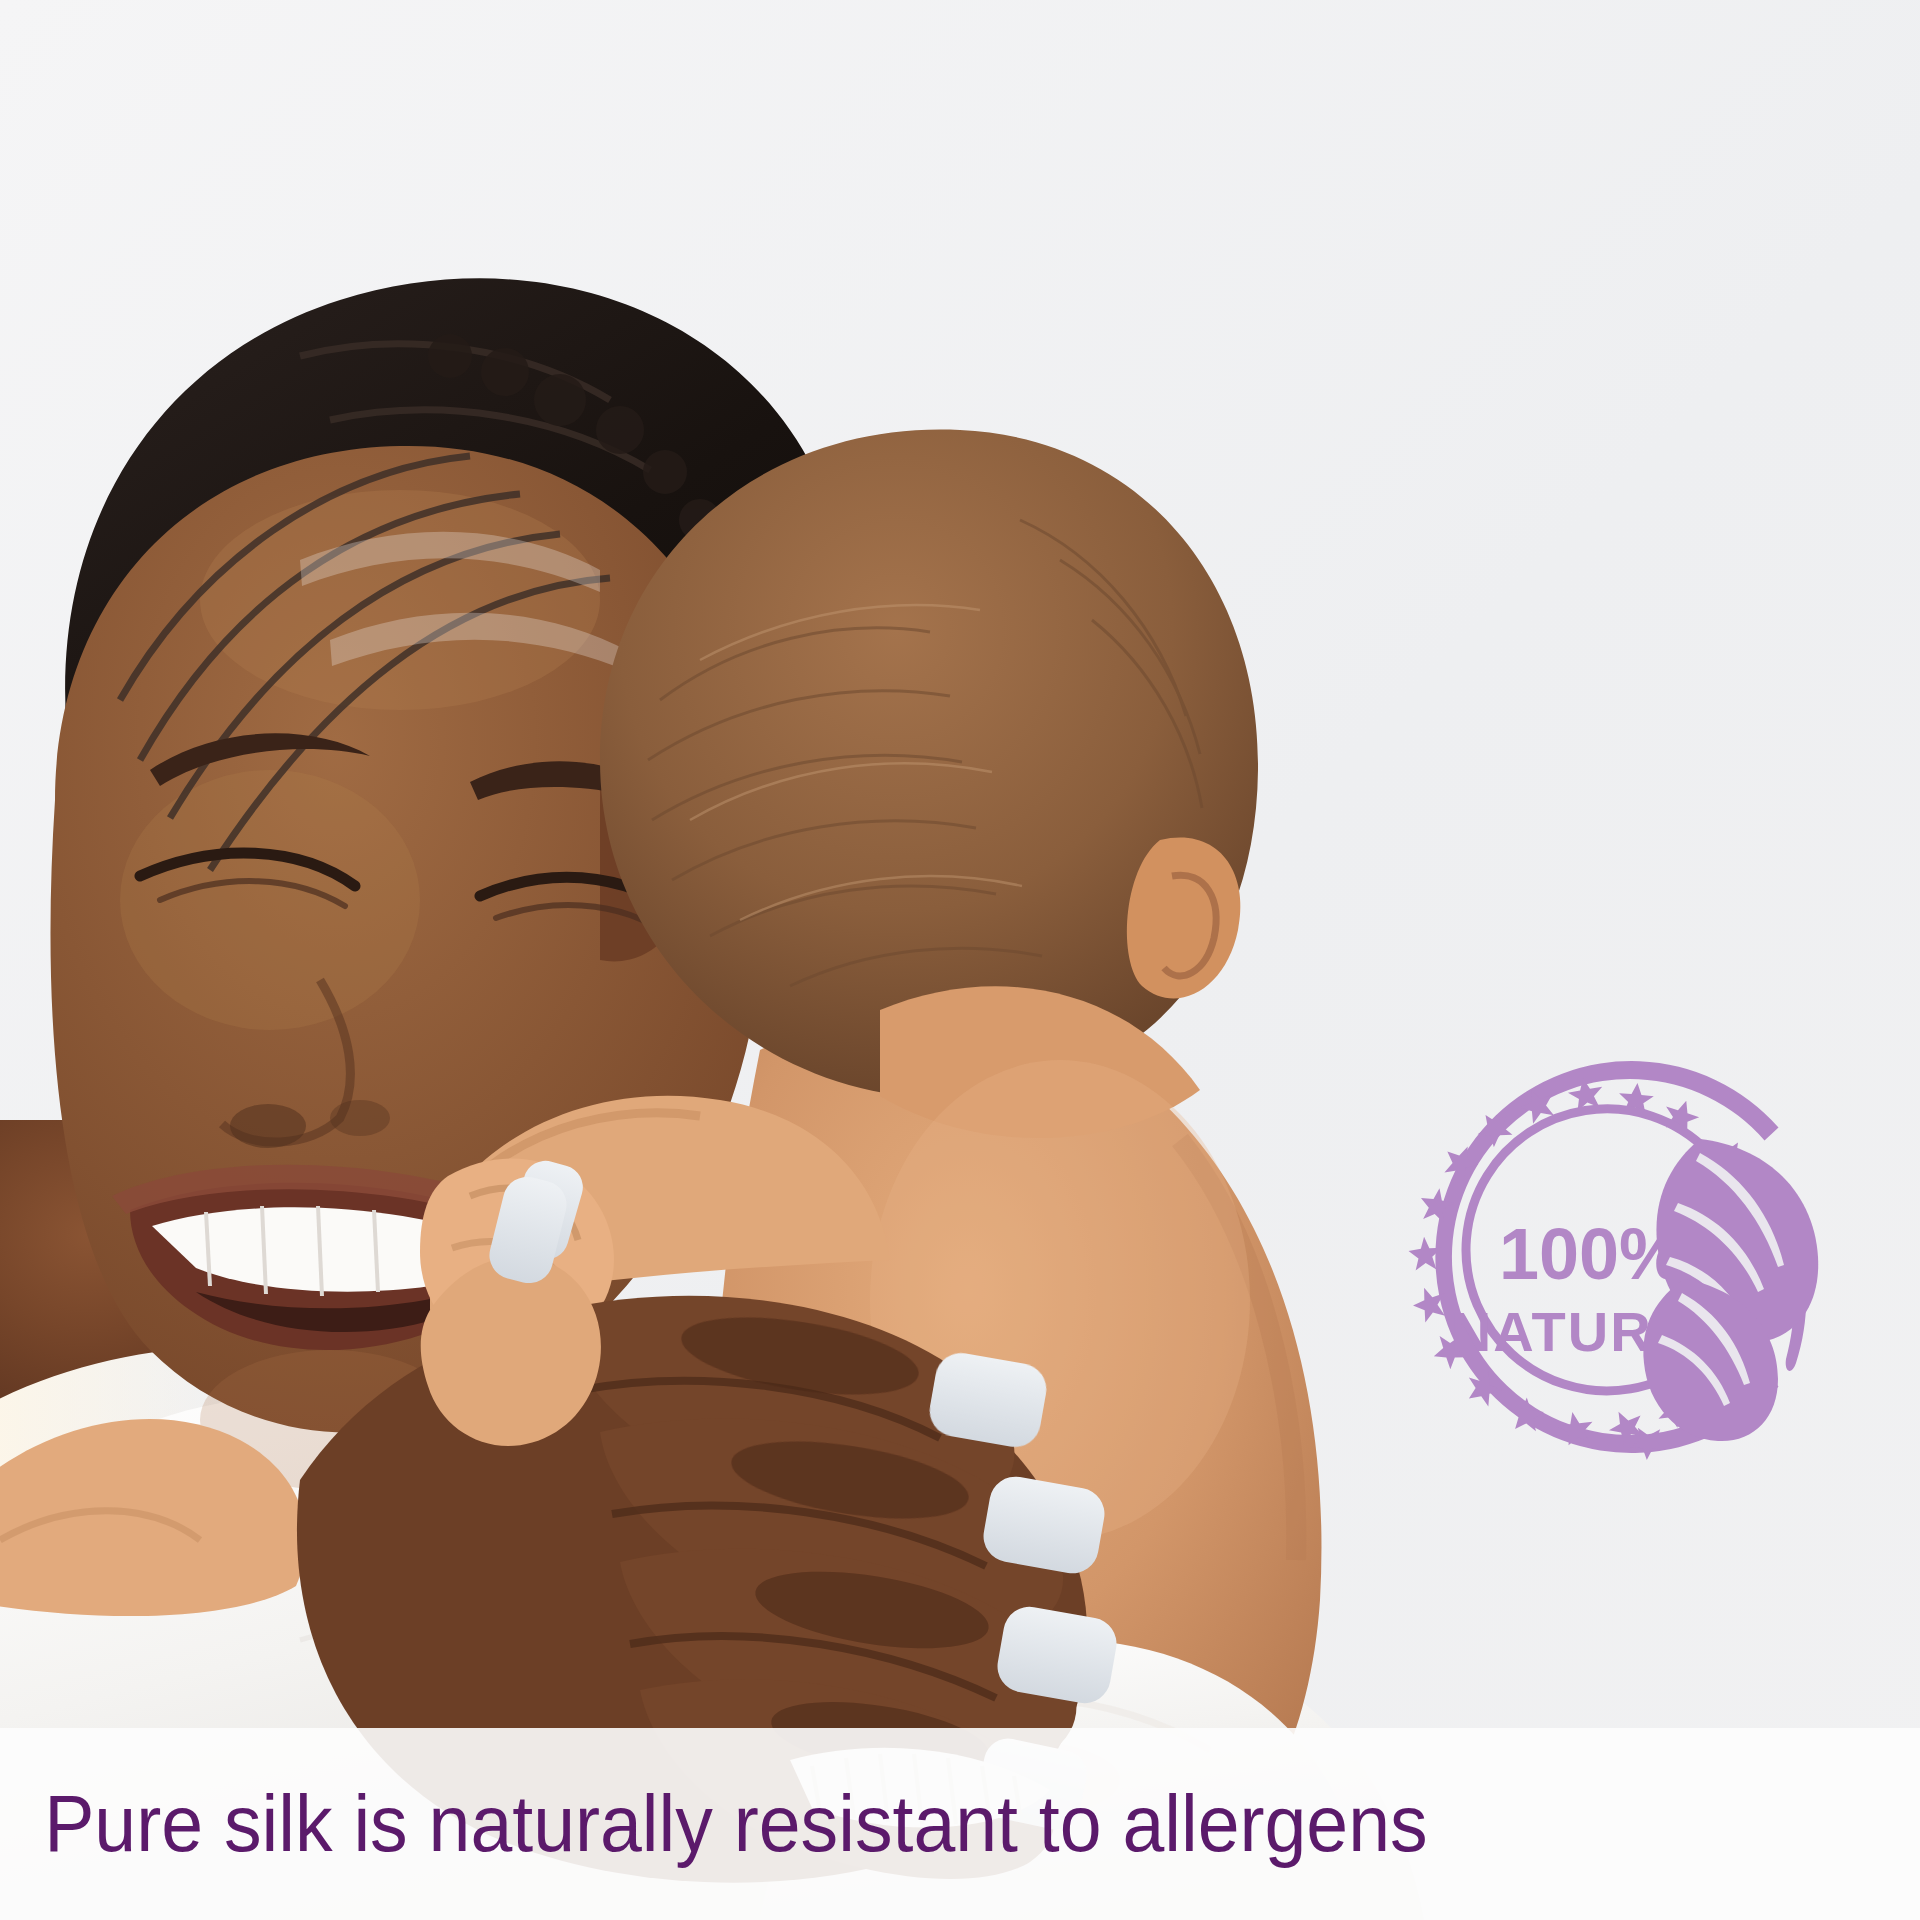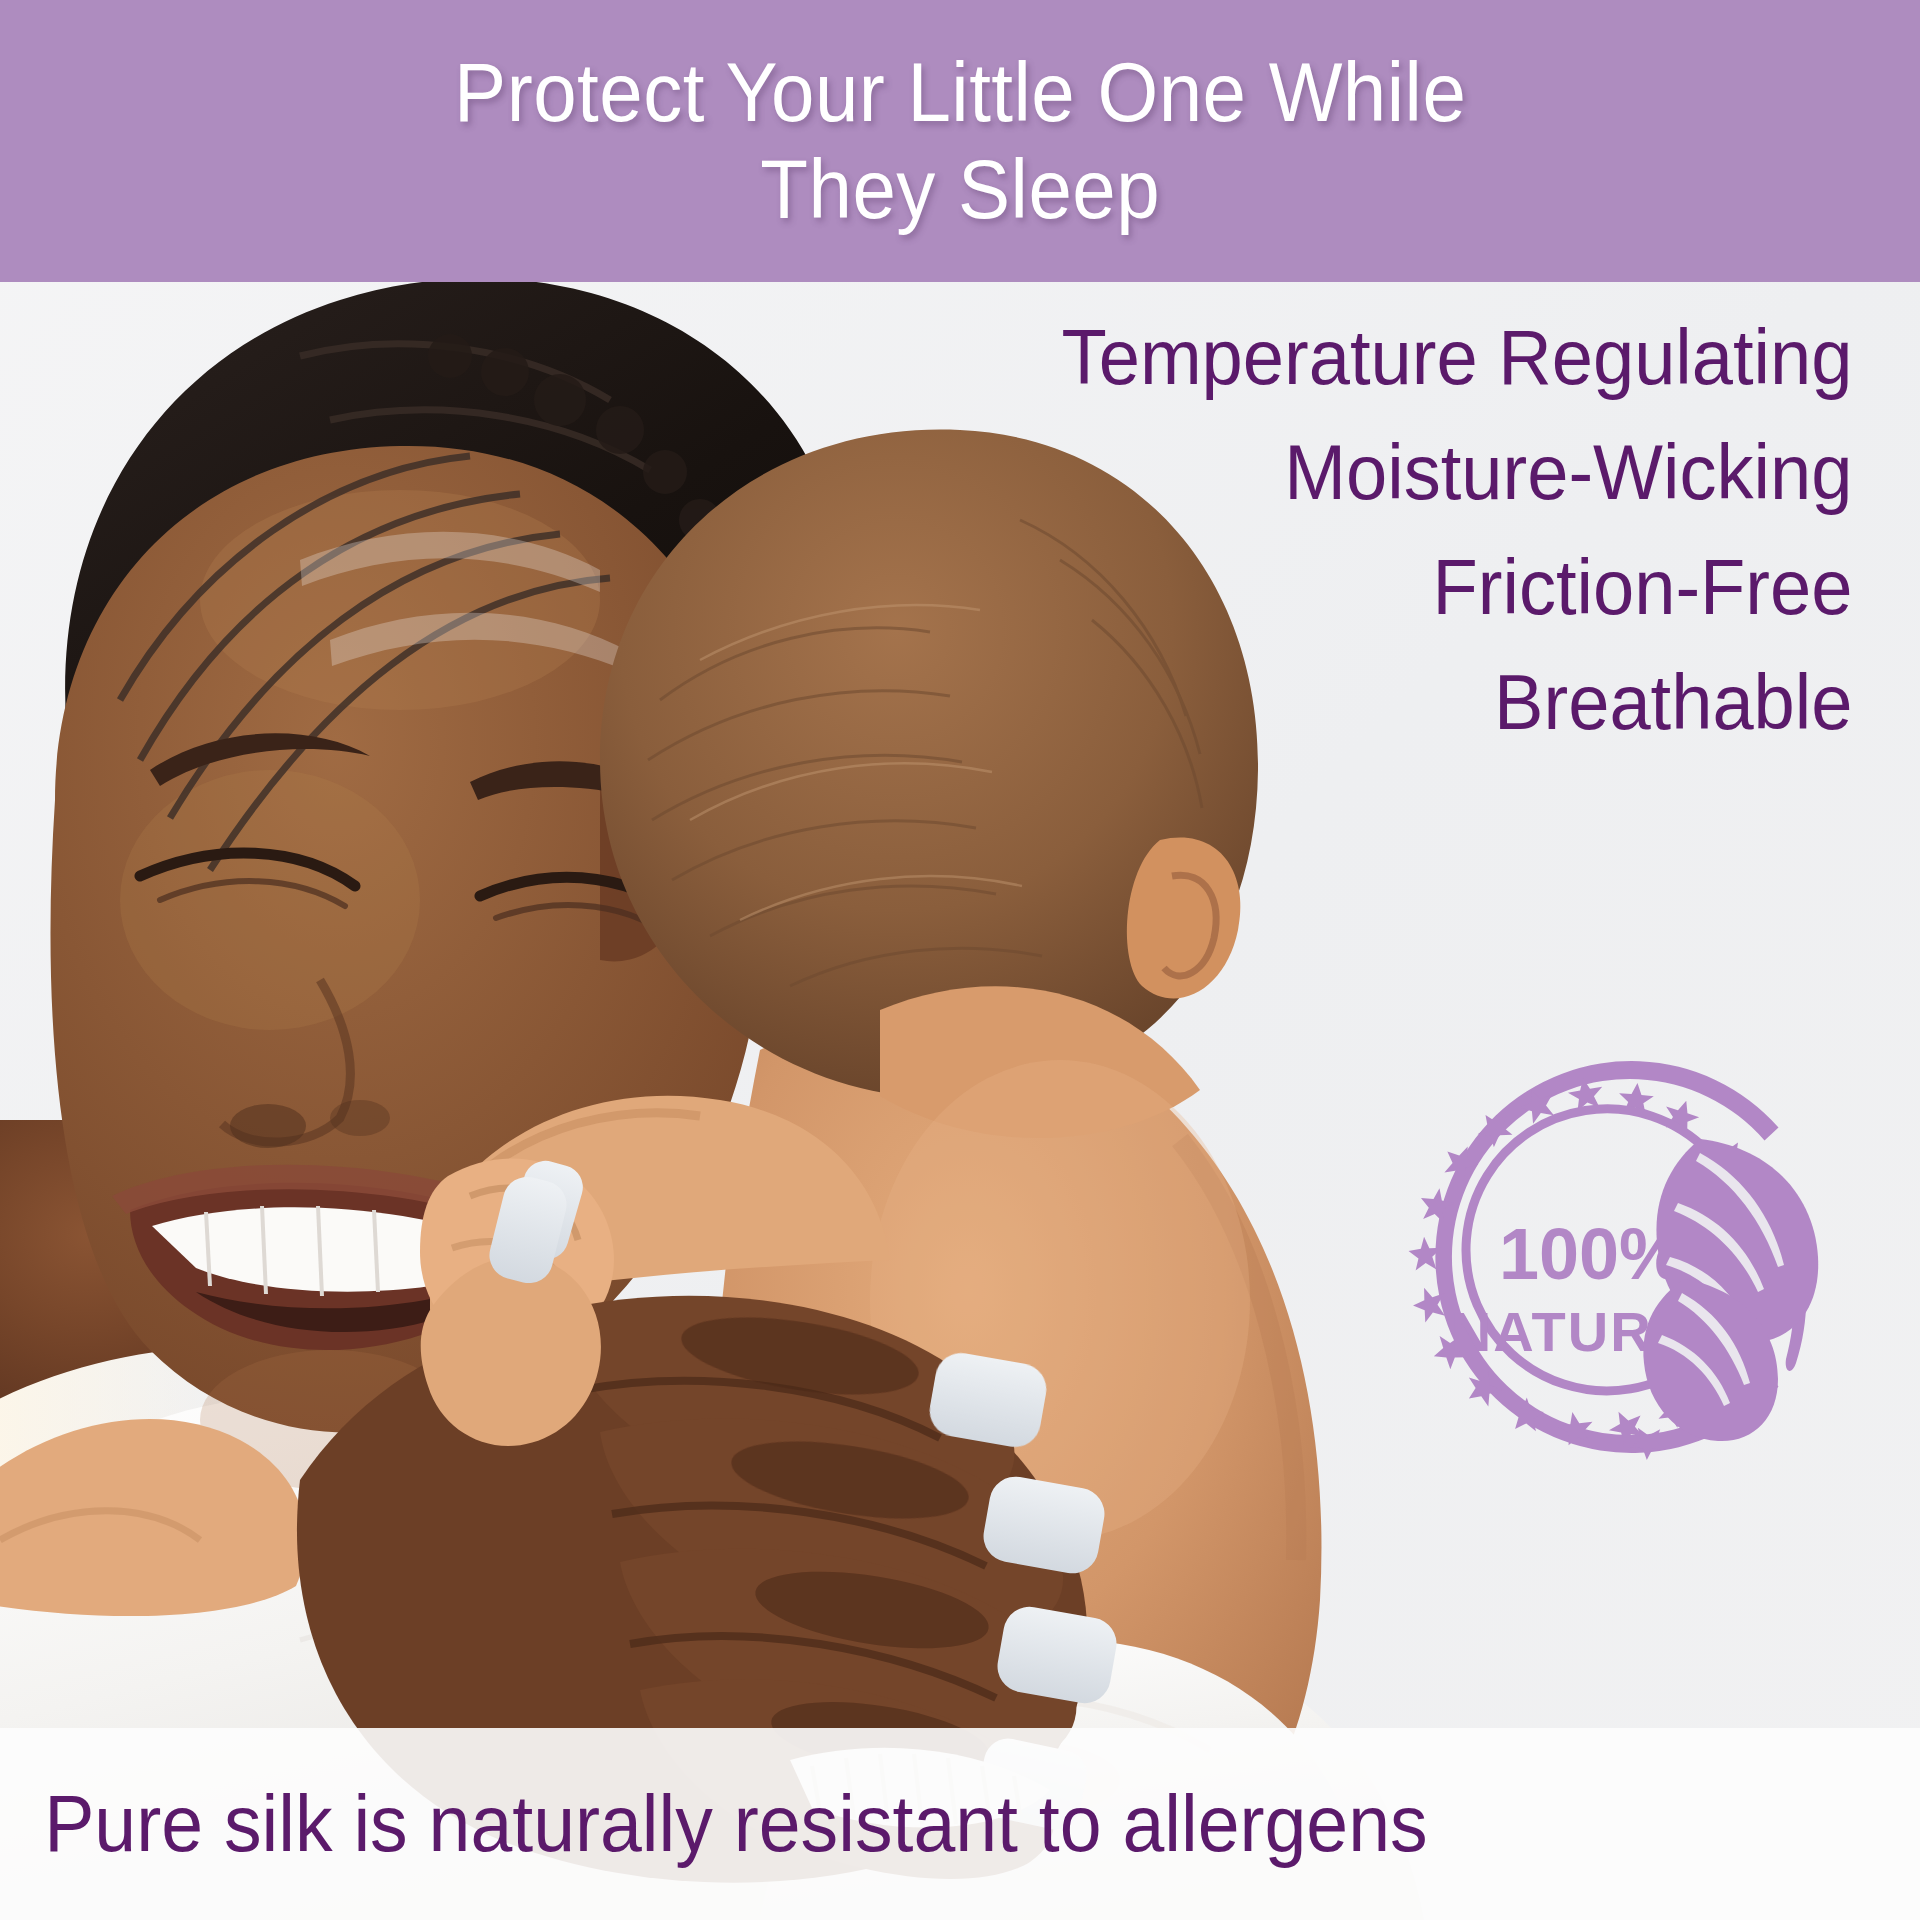--- a/index.html
+++ b/index.html
@@ -302,31 +302,21 @@
           <path d="M 914 1754 L 922 1824"></path>
         <path d="M 948 1758 L 956 1824"></path>
           <path d="M 982 1766 L 990 1820"></path>
         <path d="M 1014 1776 L 1020 1814"></path>
       </g>
 
       <rect x="0" y="0" width="1920" height="1920" fill="none"></rect>
     </svg>
   </div>
 
-  <div class="header-band">
-    <h1 class="header-title">Protect Your Little One While
-They Sleep</h1>
-  </div>
-
-  <div class="features">
-    <div class="feature-line">Temperature Regulating</div>
-    <div class="feature-line">Moisture-Wicking</div>
-    <div class="feature-line">Friction-Free</div>
-    <div class="feature-line">Breathable</div>
-  </div>
+
 
   <div class="badge">
     <svg viewBox="0 0 510 500" xmlns="http://www.w3.org/2000/svg">
       <defs>
 
         <g id="star5">
           <path d="M 0,-17 L 5.0,-5.5 L 17.4,-5.3 L 7.6,2.6 L 11.2,14.6 L 0,7.5 L -11.2,14.6 L -7.6,2.6 L -17.4,-5.3 L -5.0,-5.5 Z"></path>
         </g>
       </defs>
 

